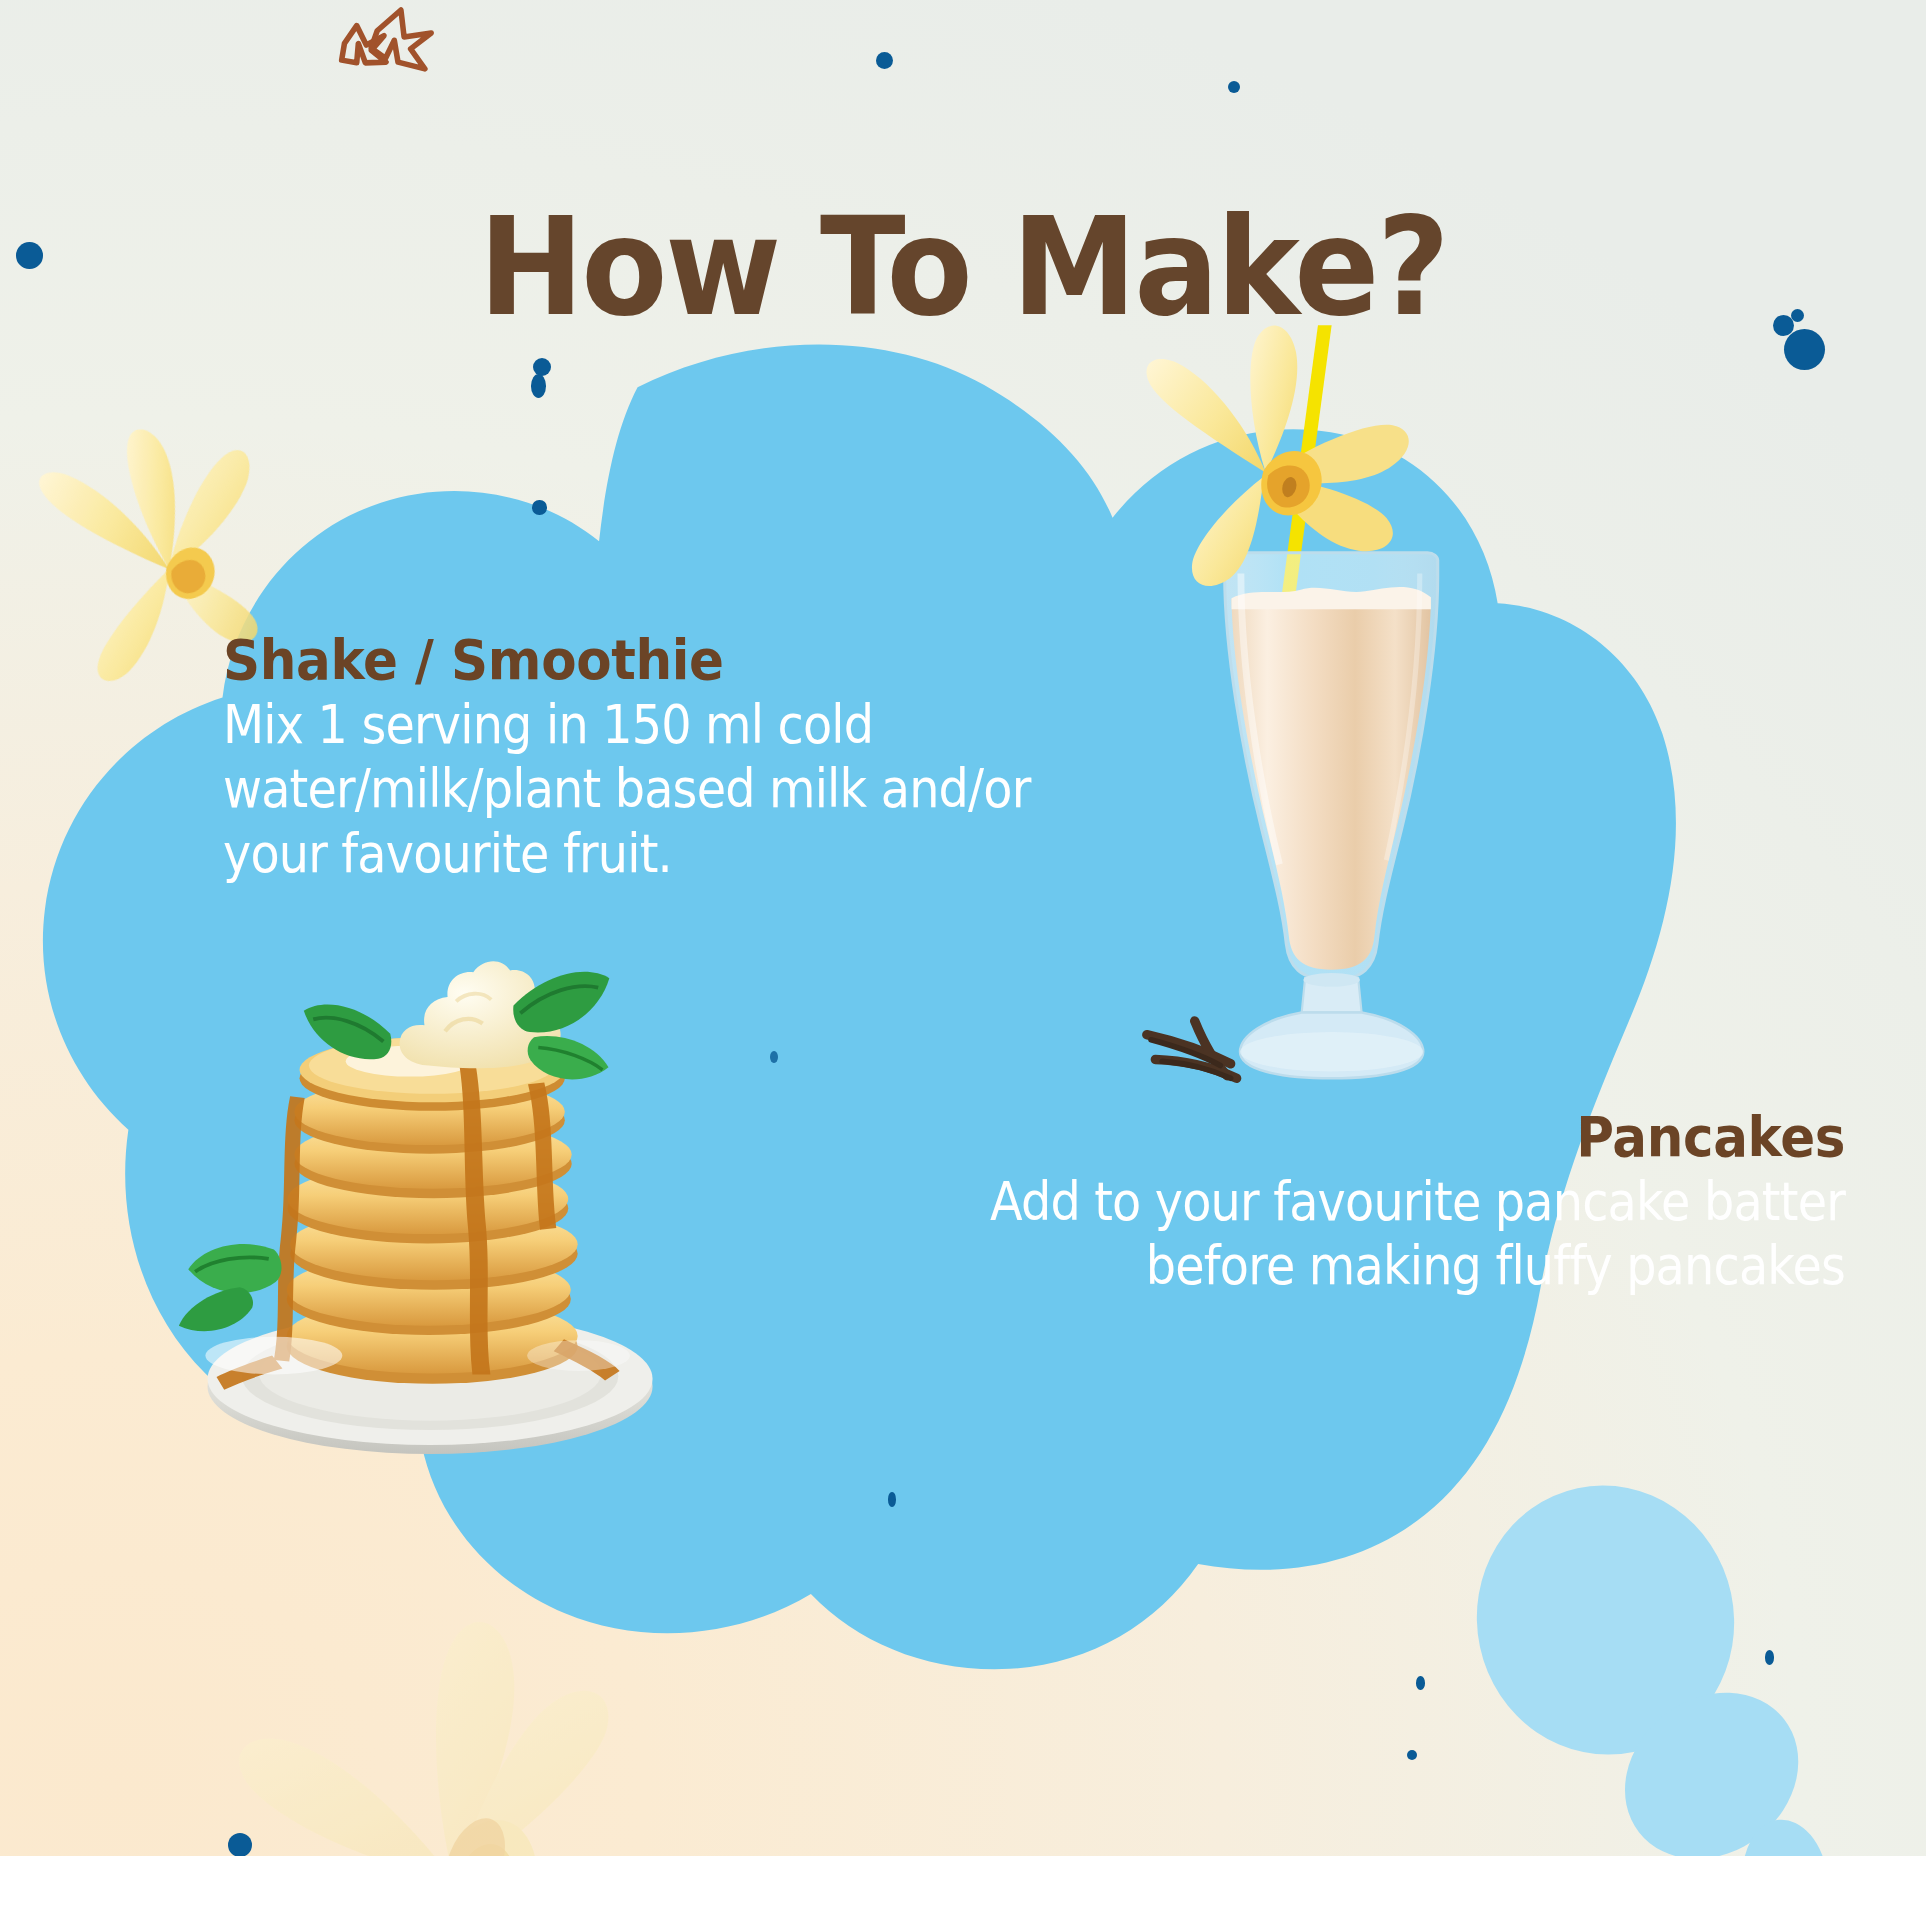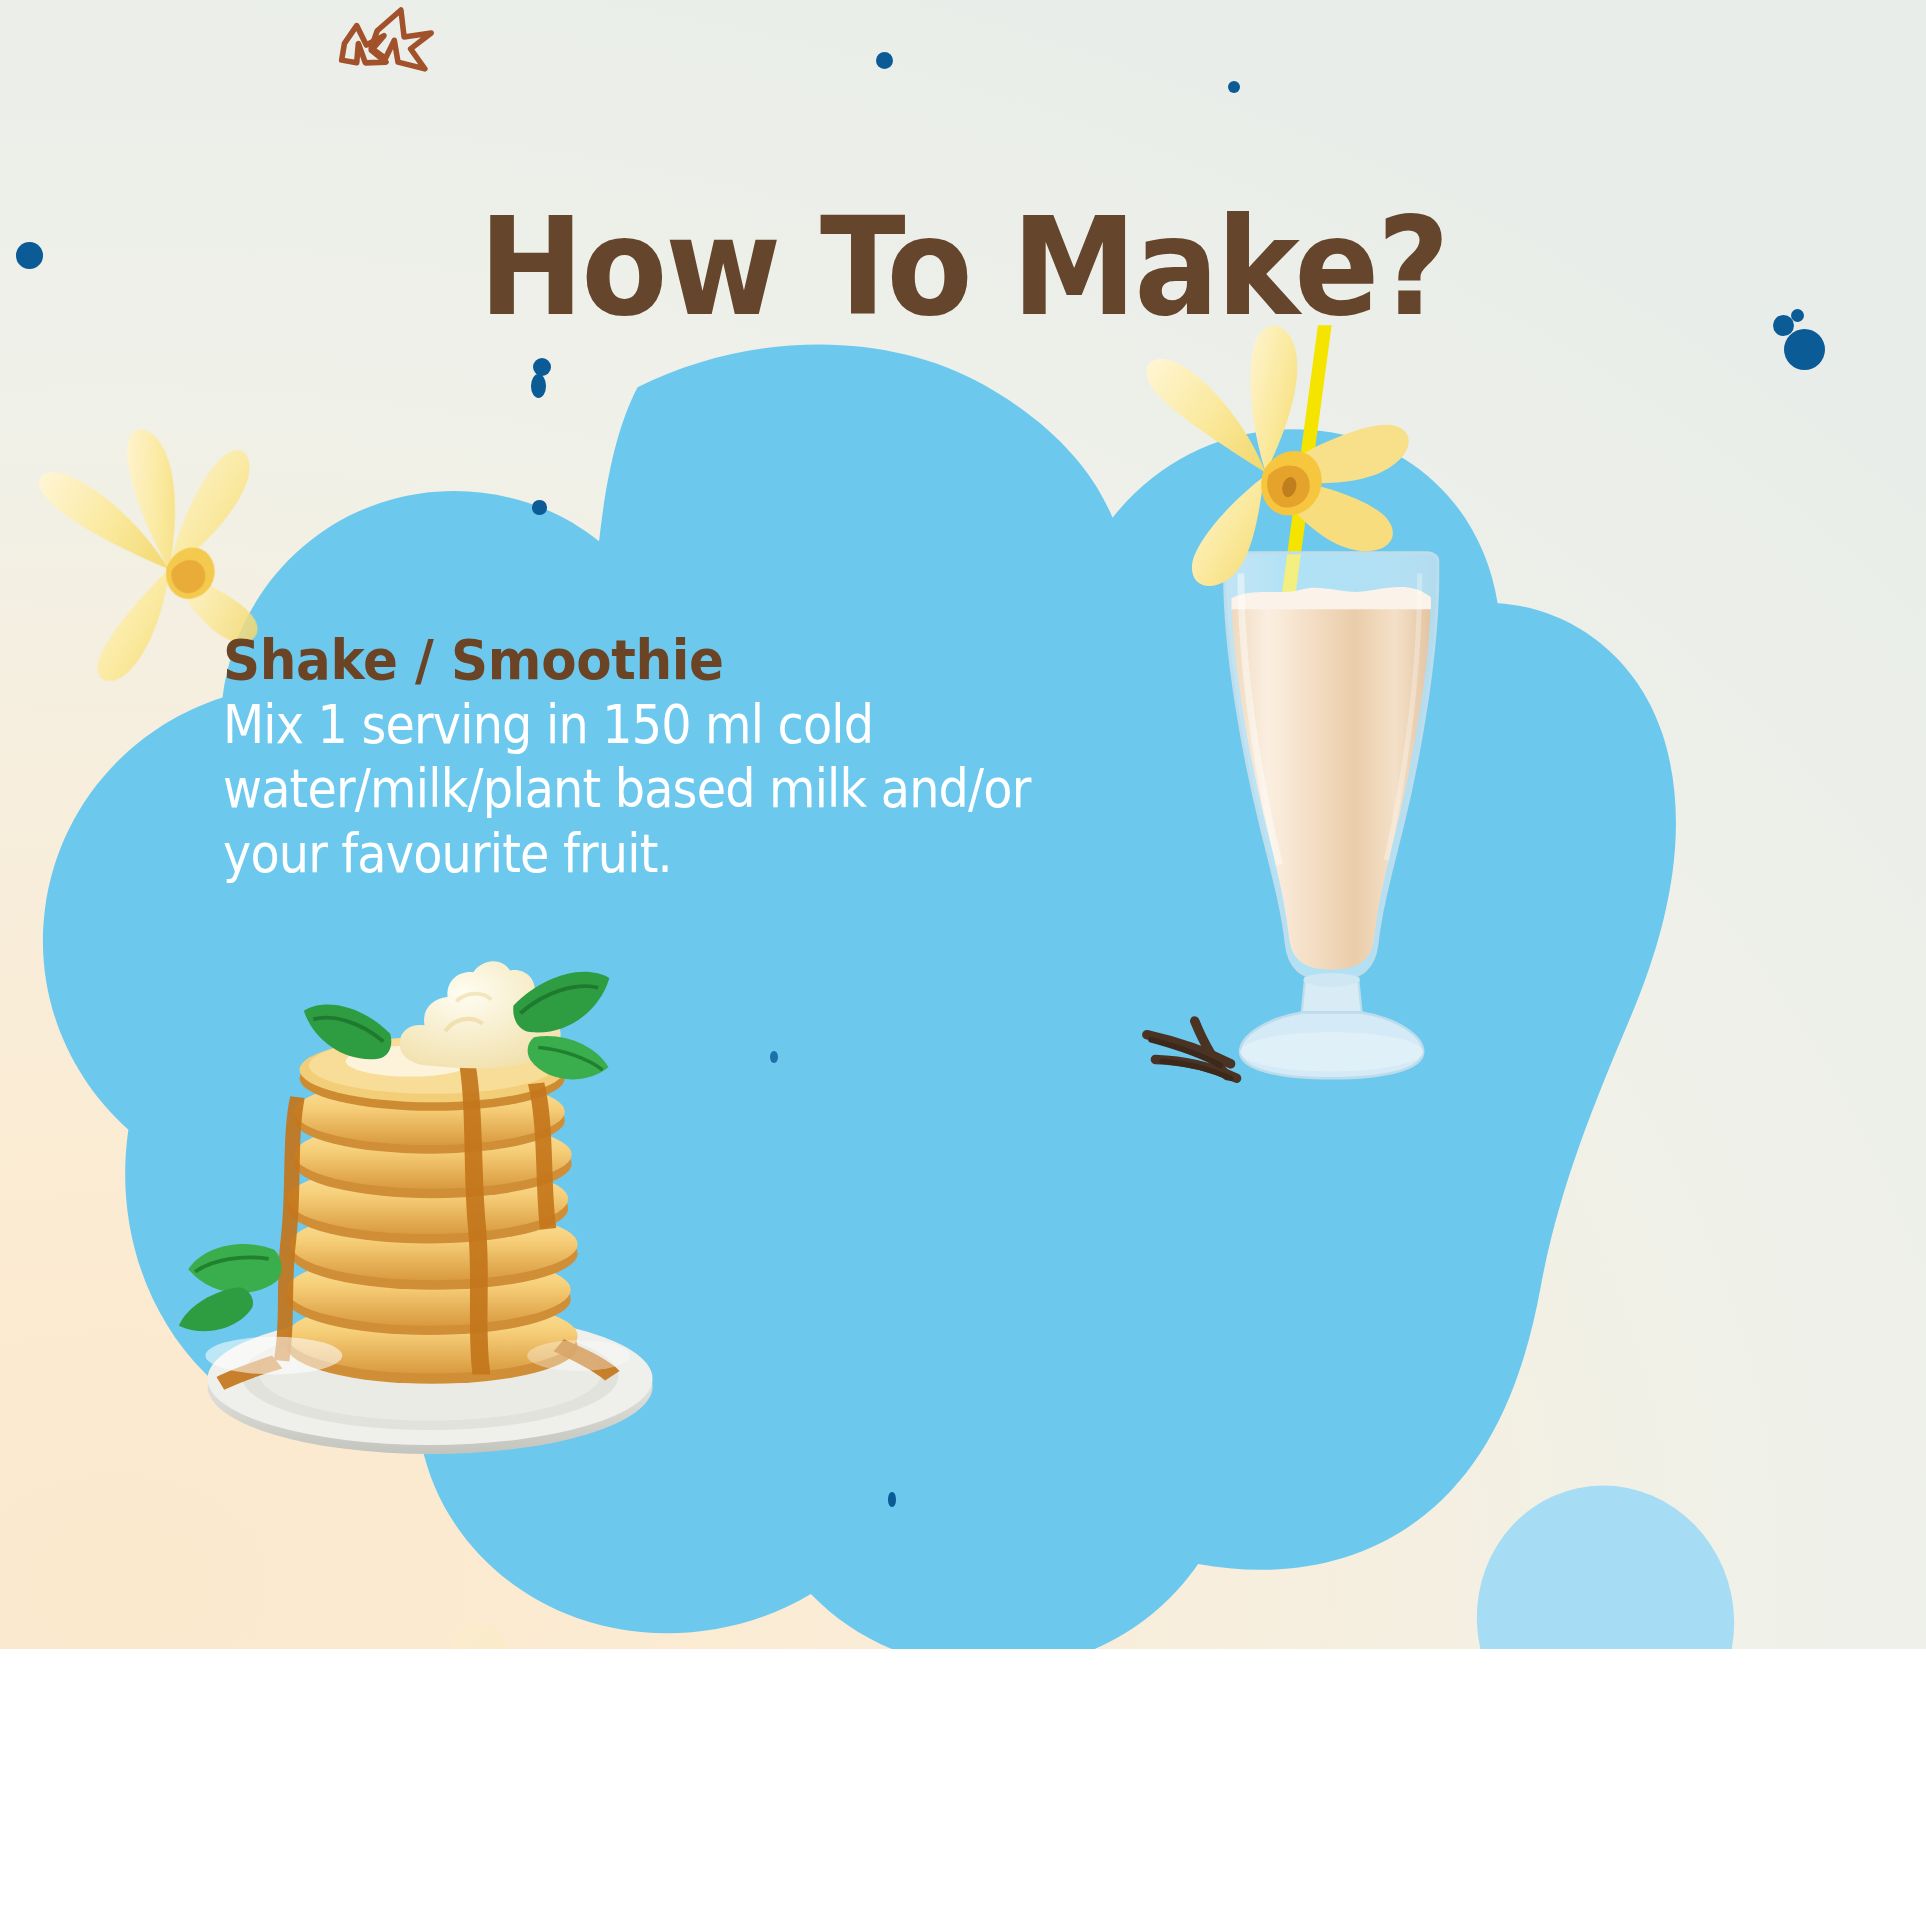--- a/index.html
+++ b/index.html
@@ -2,21 +2,21 @@
 <html style="font-size:6.8px"><head>
 <meta charset="utf-8">
 <style>
   html,body{margin:0;padding:0;}
   body{
     width:1926px;height:1926px;overflow:hidden;
     font-family:"Liberation Sans",sans-serif;
     background:#ffffff;
   }
   #poster{
-    position:relative;width:1926px;height:1649px;overflow:hidden;
+    position:relative;width:1926px;height:1856px;overflow:hidden;
     background:
       radial-gradient(125% 105% at 6% 96%, #FBE9CE 0%, #FBEBD2 22%, #F7EEDD 46%, #EFF1E9 70%, #E9EDE9 100%);
   }
 
   
   .dot{position:absolute;background:#0A5B96;border-radius:50%;}
 
   
   .cloud-wrap{position:absolute;inset:0;}
   .cloud-svg{position:absolute;left:0;top:0;width:1926px;height:1926px;}
@@ -318,15 +318,19 @@
   <div class="dot" style="left:888px;top:1492px;width:7.7px;height:14.5px;border-radius:50%;"></div>
   <div class="dot" style="left:770px;top:1051px;width:7.7px;height:12px;border-radius:50%;opacity:.8;"></div>
 
   <h1 id="title">How To Make?</h1>
 
   <div class="block" id="block-shake">
     <div class="blk-head">Shake / Smoothie</div>
     <p class="blk-body">Mix 1 serving in 150 ml cold water/milk/plant based milk and/or your favourite fruit.</p>
   </div>
 
+  <div class="block" id="block-pancakes">
+    <div class="blk-head">Pancakes</div>
+    <p class="blk-body">Add to your favourite pancake batter before making fluffy pancakes</p>
+  </div>
 
 </div>
 
 
 </body></html>

